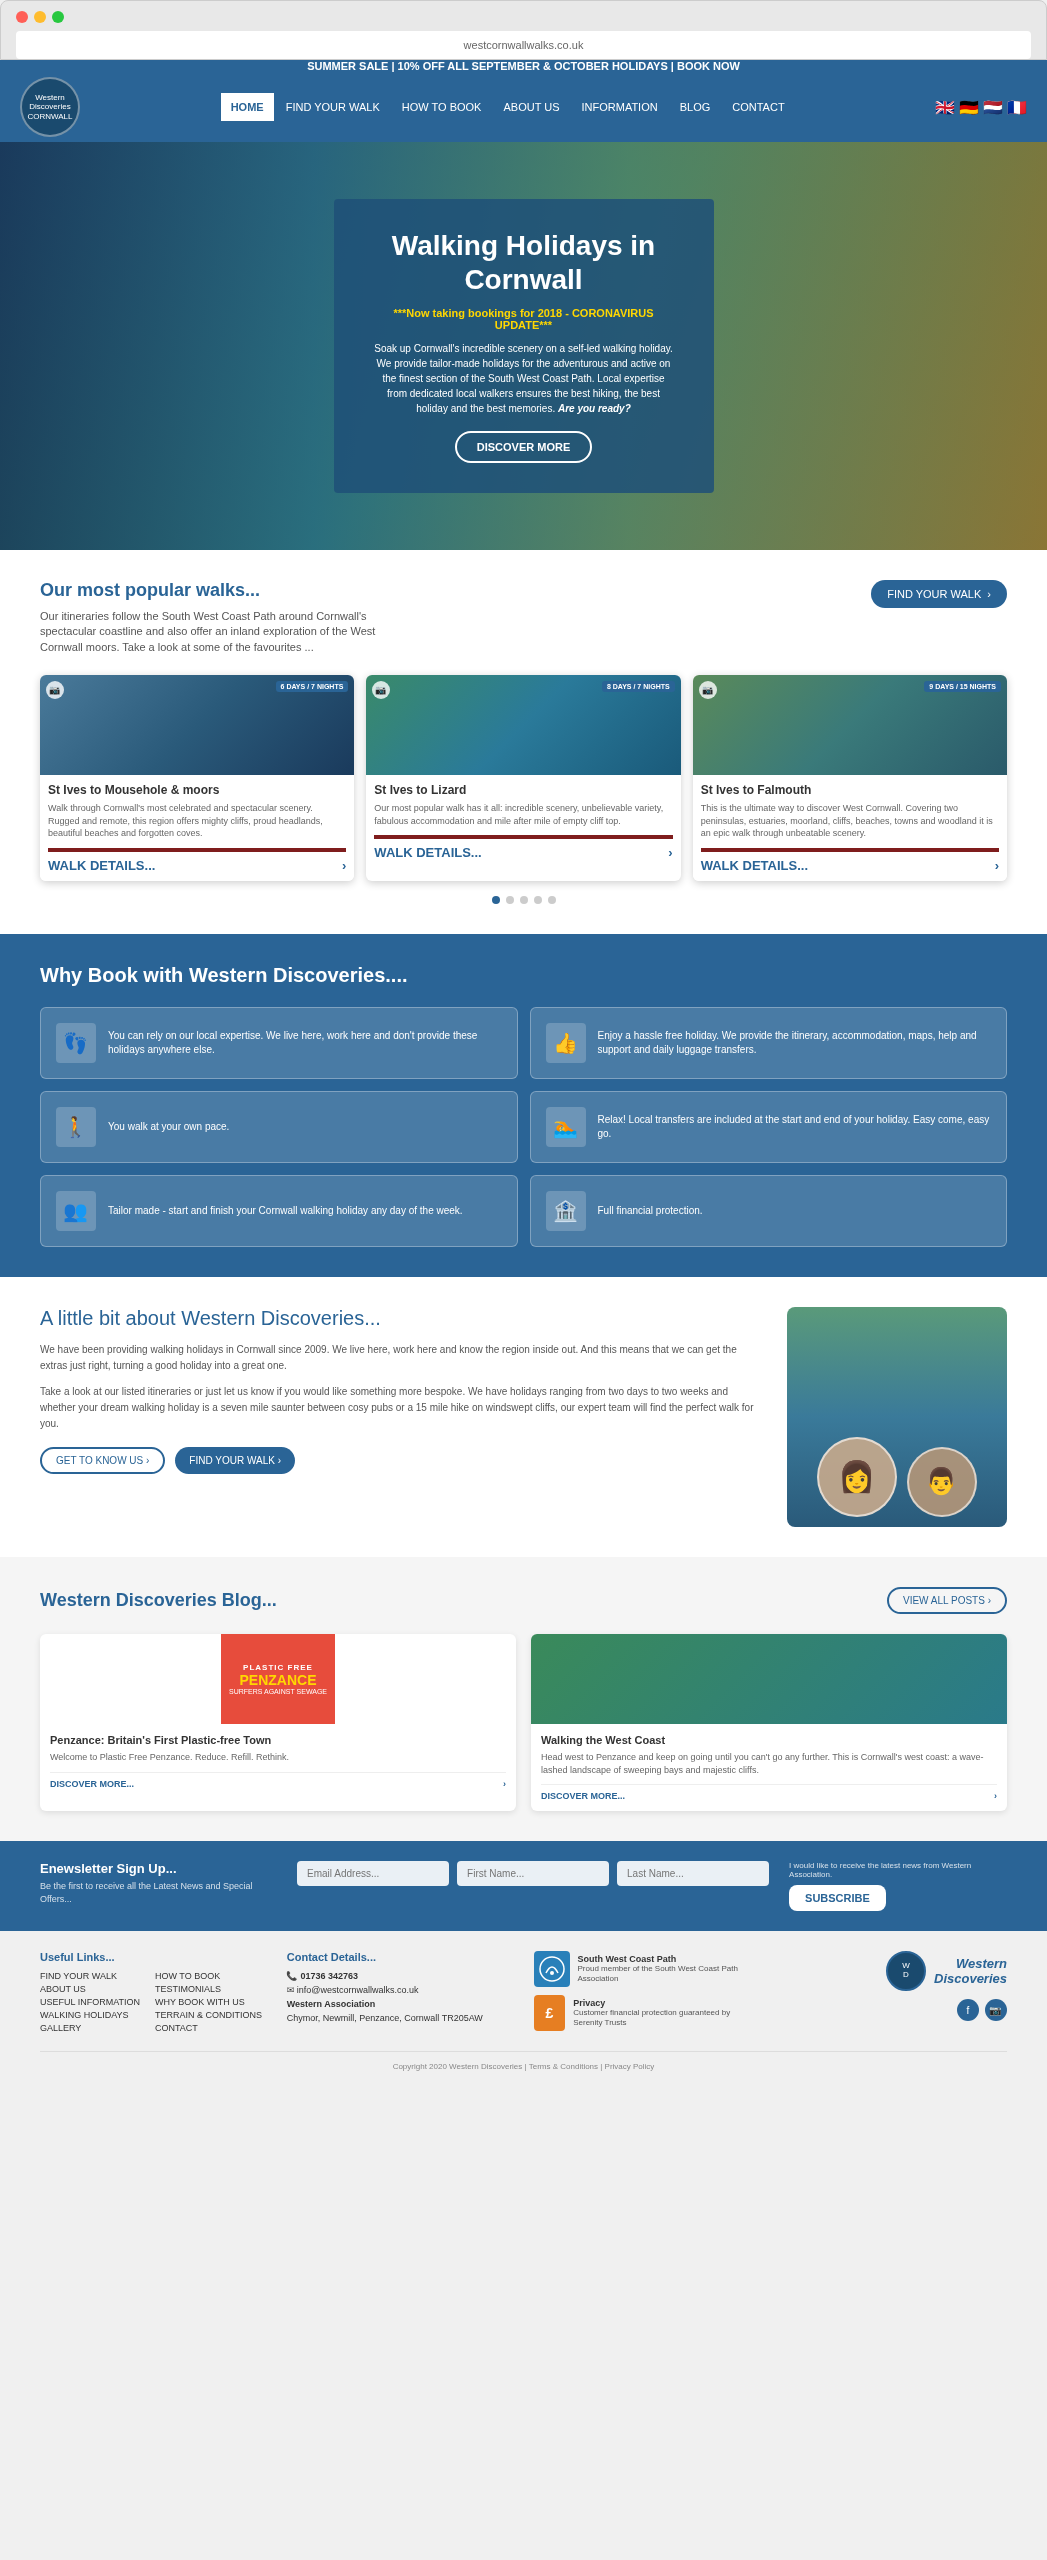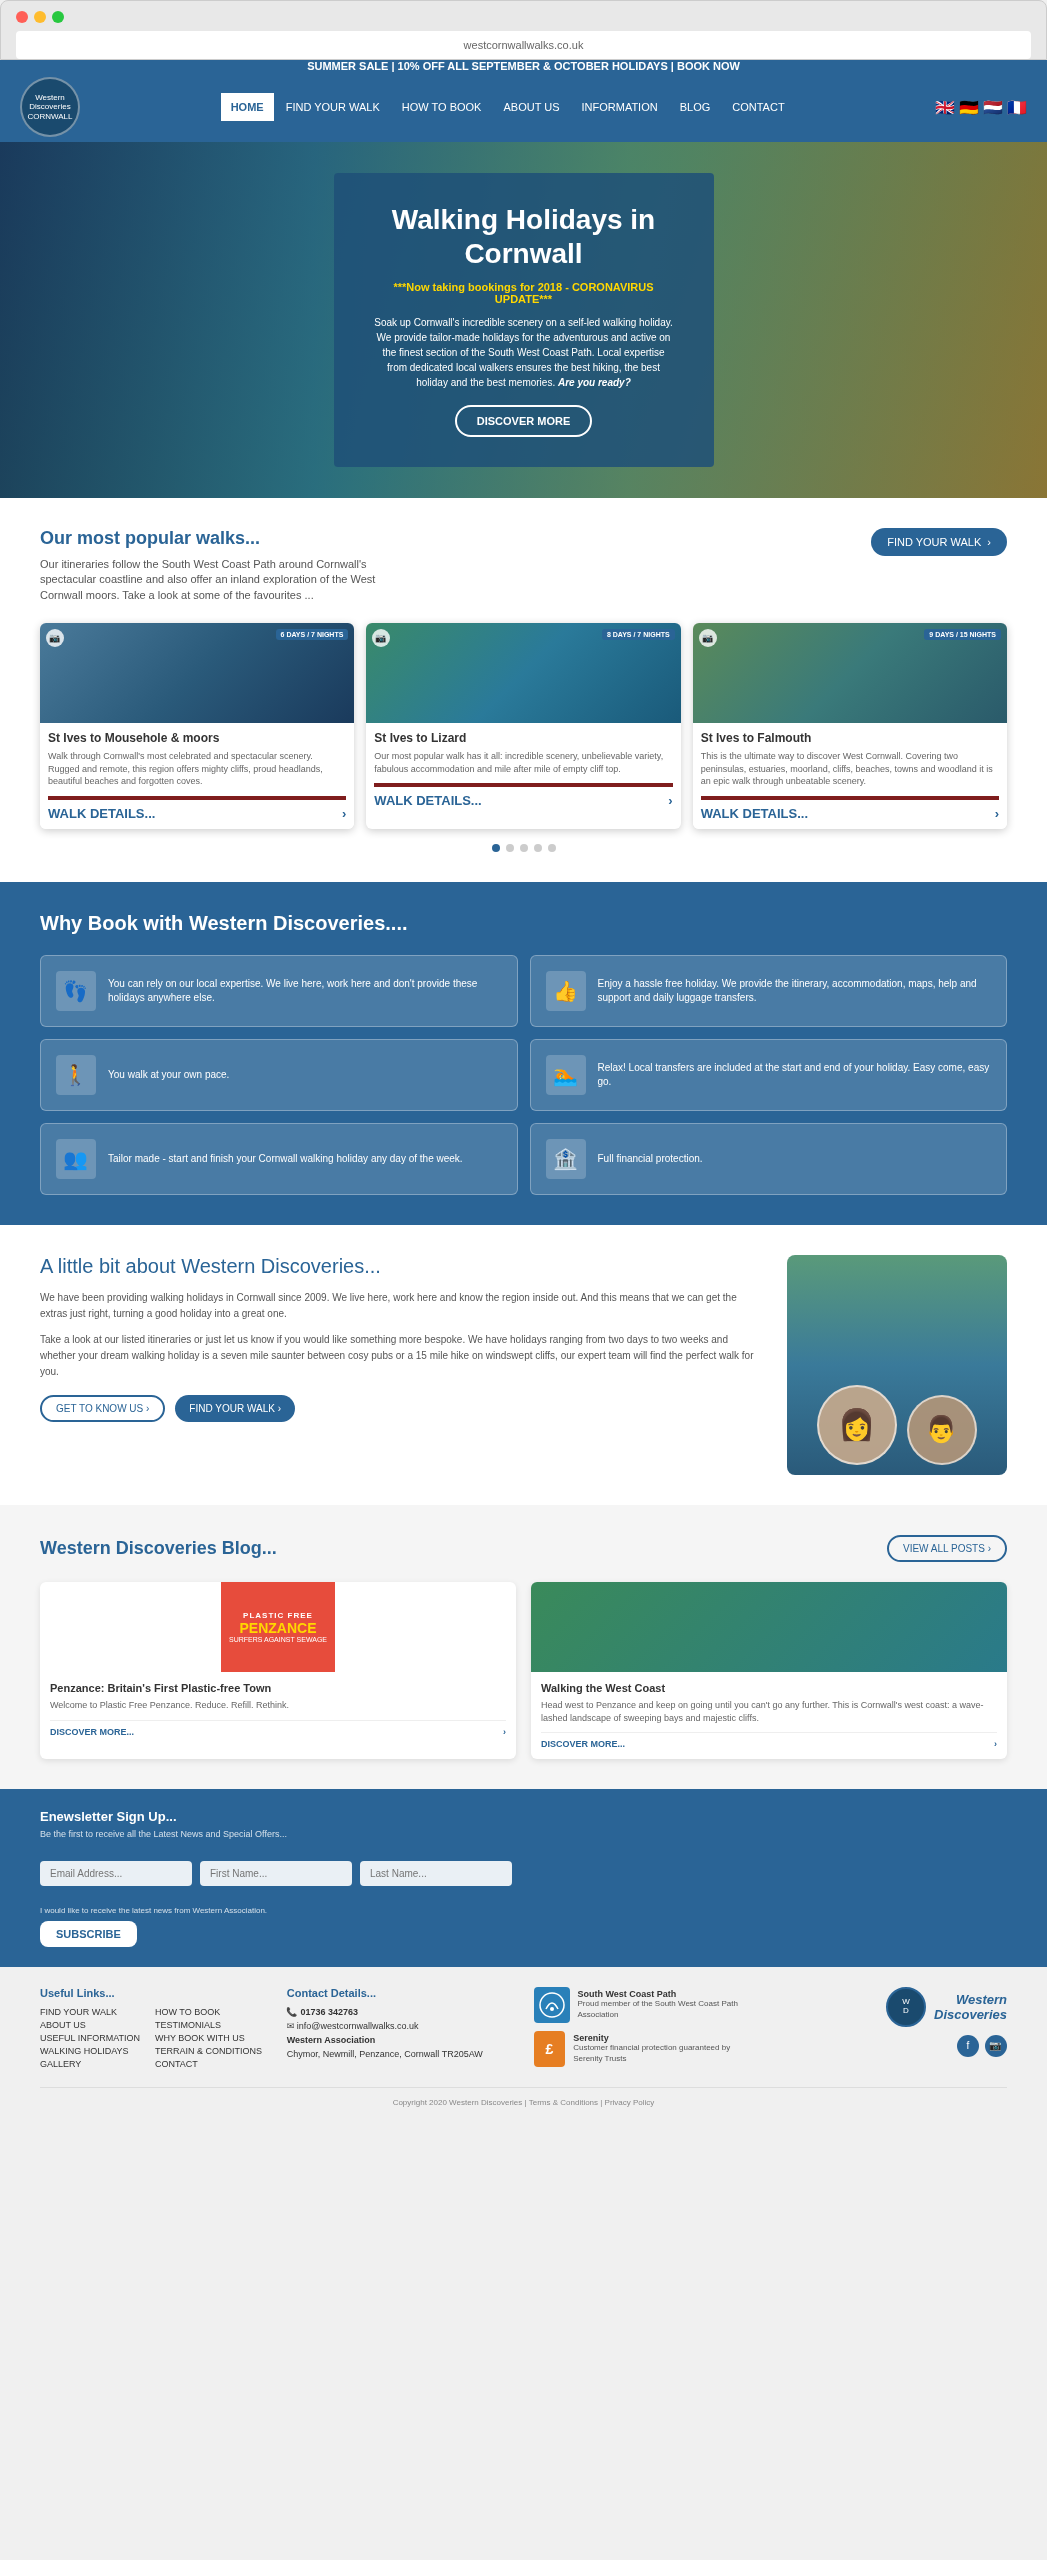--- a/index.html
+++ b/index.html
@@ -86,21 +86,21 @@
     }
     .nav-flags {
       display: flex;
       gap: 4px;
       align-items: center;
     }
 
     
     .hero {
       position: relative;
-      height: 356px;
+      height: 408px;
       background: linear-gradient(135deg, #1a3a5c 0%, #2a7a5c 50%, #8a6a2a 100%);
       display: flex;
       align-items: center;
       justify-content: center;
       overflow: hidden;
     }
     .hero-bg {
       position: absolute;
       inset: 0;
       background: linear-gradient(to right, #1a3a5c 0%, #2a6a8c 30%, #5a8a6c 60%, #8a7a3a 100%);
@@ -437,21 +437,20 @@
 
     
     .newsletter {
       background: #2a6496;
       padding: 20px 40px;
     }
     .newsletter-inner {
       display: flex;
       align-items: flex-start;
       gap: 20px;
-      flex-direction: column;
     }
     .newsletter-text {
       min-width: 160px;
     }
     .newsletter-title {
       color: white;
       font-size: 13px;
       font-weight: bold;
       margin-bottom: 4px;
     }
@@ -861,21 +860,21 @@
           <div>
             <div style="font-size:9px;font-weight:bold;color:#333;">South West Coast Path</div>
             <div class="badge-text">Proud member of the South West Coast Path Association</div>
           </div>
         </div>
         <div class="badge-row">
           <div class="badge-icon" style="background:#e67e22;">
             <span style="font-size:14px;">£</span>
           </div>
           <div>
-            <div style="font-size:9px;font-weight:bold;color:#333;">Serenity</div>
+            <div style="font-size:9px;font-weight:bold;color:#333;">Privacy</div>
             <div class="badge-text">Customer financial protection guaranteed by Serenity Trusts</div>
           </div>
         </div>
       </div>
 
       <div class="footer-logo-area">
         <div style="display:flex;align-items:center;justify-content:flex-end;gap:8px;margin-bottom:8px;">
           <div style="width:40px;height:40px;border-radius:50%;background:#1a4a6e;border:2px solid #2a6496;display:flex;align-items:center;justify-content:center;">
             <span style="color:white;font-size:8px;text-align:center;line-height:1.1;">W<br>D</span>
           </div>

